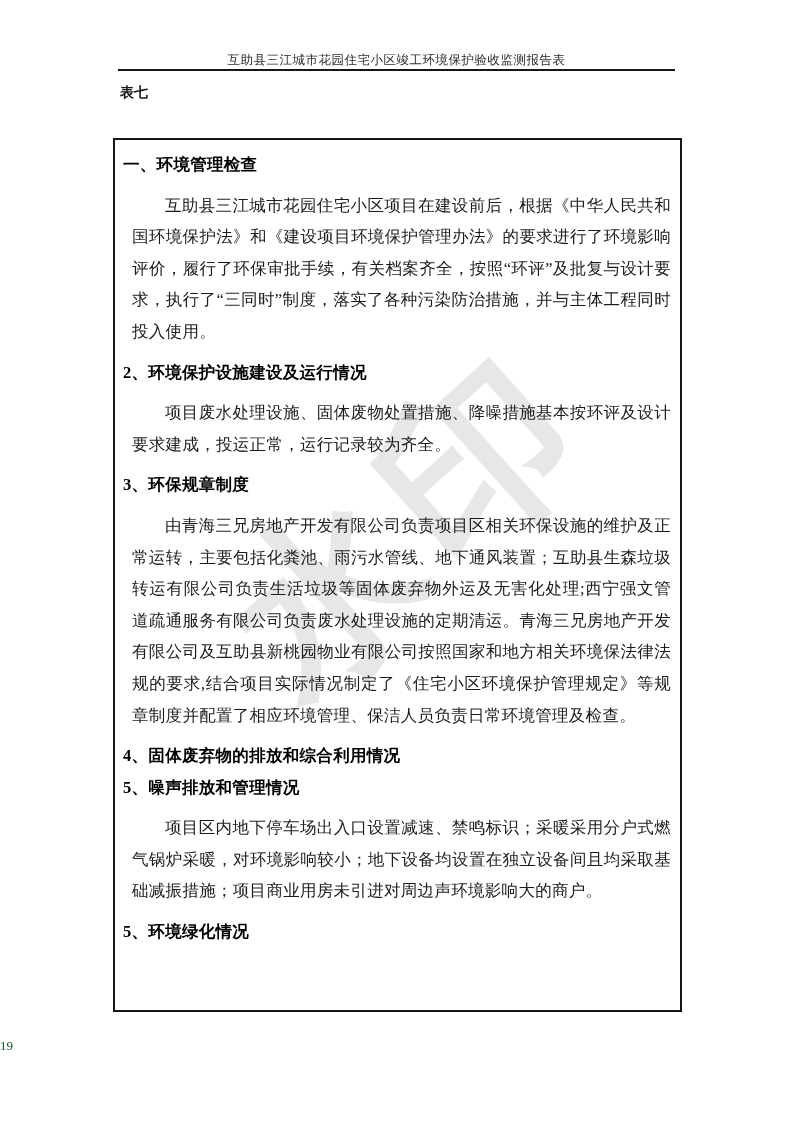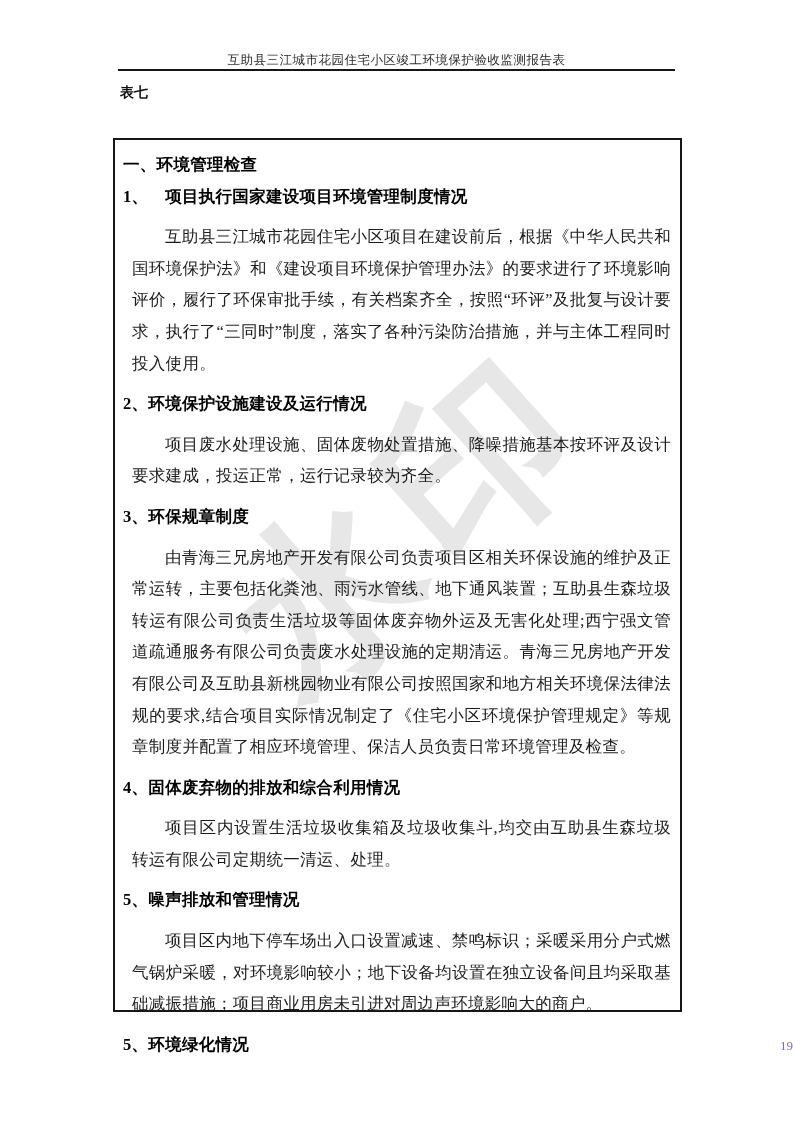--- a/index.html
+++ b/index.html
@@ -81,51 +81,49 @@
   .item-body {
     text-indent: 2em;
     margin: 9px;
     color: #1c1c1c;
   }
   .page-number {
     position: absolute;
     top: 1038px;
     left: 0;
     width: 793px;
-    text-align: right;
+    text-align: left;
     font-size: 13px;
-    color: #8b5cf6;
+    color: #14532d;
   }
 </style>
 </head>
 <body>
 
 <div class="watermark">水印</div>
 
 <div class="page-header">
   <span>互助县三江城市花园住宅小区竣工环境保护验收监测报告表</span>
 </div>
 
 <div class="table-label">表七</div>
 
 <div class="report-table">
   <div class="table-content">
     <div class="section-title">一、环境管理检查</div>
 
-    <div class="item-heading">1、　项目执行国家建设项目环境管理制度情况</div>
     <p class="item-body">互助县三江城市花园住宅小区项目在建设前后，根据《中华人民共和国环境保护法》和《建设项目环境保护管理办法》的要求进行了环境影响评价，履行了环保审批手续，有关档案齐全，按照“环评”及批复与设计要求，执行了“三同时”制度，落实了各种污染防治措施，并与主体工程同时投入使用。</p>
 
     <div class="item-heading">2、环境保护设施建设及运行情况</div>
     <p class="item-body">项目废水处理设施、固体废物处置措施、降噪措施基本按环评及设计要求建成，投运正常，运行记录较为齐全。</p>
 
     <div class="item-heading">3、环保规章制度</div>
     <p class="item-body">由青海三兄房地产开发有限公司负责项目区相关环保设施的维护及正常运转，主要包括化粪池、雨污水管线、地下通风装置；互助县生森垃圾转运有限公司负责生活垃圾等固体废弃物外运及无害化处理;西宁强文管道疏通服务有限公司负责废水处理设施的定期清运。青海三兄房地产开发有限公司及互助县新桃园物业有限公司按照国家和地方相关环境保法律法规的要求,结合项目实际情况制定了《住宅小区环境保护管理规定》等规章制度并配置了相应环境管理、保洁人员负责日常环境管理及检查。</p>
 
     <div class="item-heading">4、固体废弃物的排放和综合利用情况</div>
-    <p class="item-body">项目区内设置生活垃圾收集箱及垃圾收集斗,均交由互助县生森垃圾转运有限公司定期统一清运、处理。</p>
 
     <div class="item-heading">5、噪声排放和管理情况</div>
     <p class="item-body">项目区内地下停车场出入口设置减速、禁鸣标识；采暖采用分户式燃气锅炉采暖，对环境影响较小；地下设备均设置在独立设备间且均采取基础减振措施；项目商业用房未引进对周边声环境影响大的商户。</p>
 
     <div class="item-heading">5、环境绿化情况</div>
   </div>
 </div>
 
 <div class="page-number">19</div>
 

